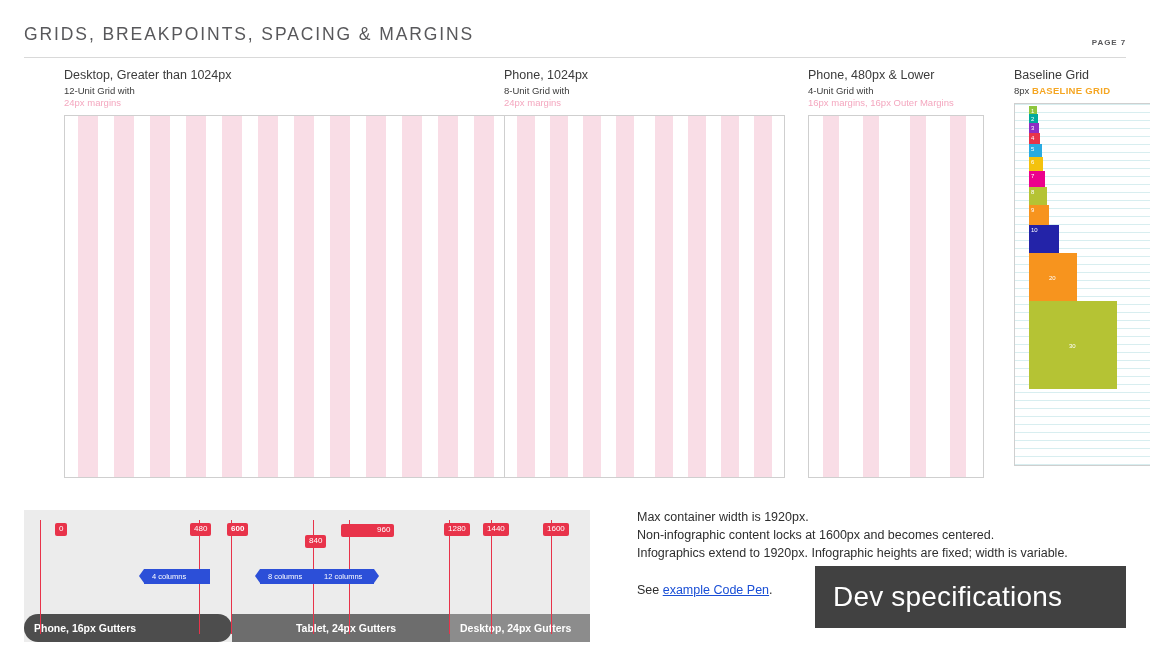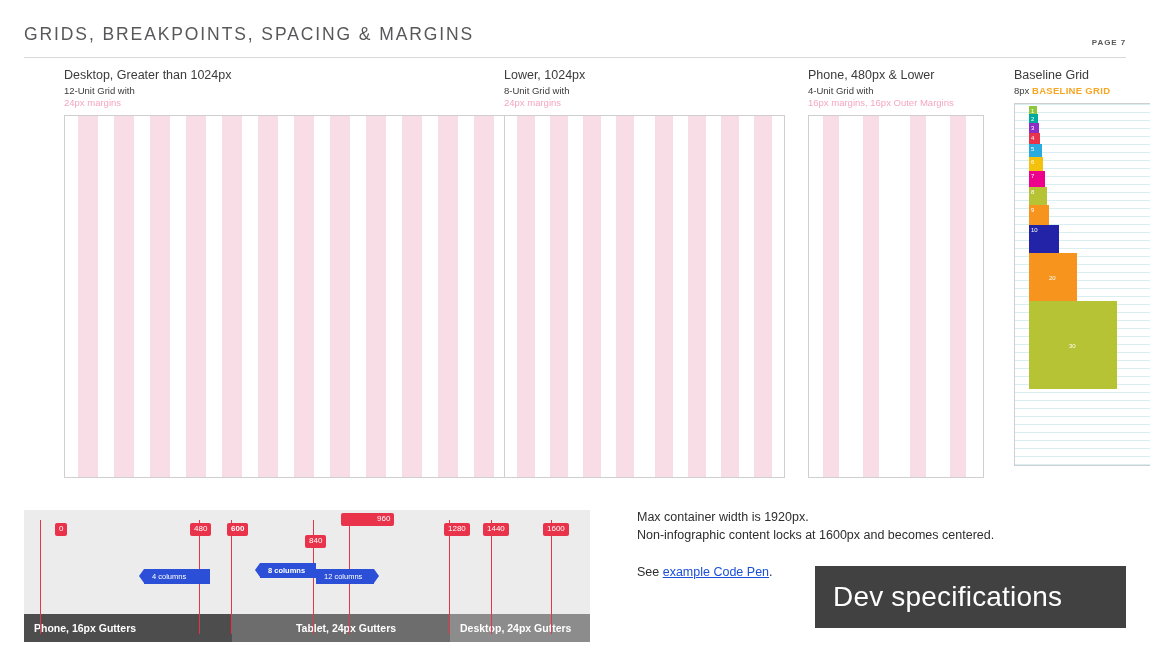--- a/index.html
+++ b/index.html
@@ -226,21 +226,21 @@
     <div class="col-stripe" style="left:229px; width:20px;"></div>
     <div class="col-stripe" style="left:265px; width:20px;"></div>
     <div class="col-stripe" style="left:301px; width:20px;"></div>
     <div class="col-stripe" style="left:337px; width:20px;"></div>
     <div class="col-stripe" style="left:373px; width:20px;"></div>
     <div class="col-stripe" style="left:409px; width:20px;"></div>
   </div>
 </div>
 
 <div class="grid-block" style="left:504px; top:68px; width:281px;">
-  <div class="block-title">Lower, 1024px</div>
+  <div class="block-title">Phone, 1024px</div>
   <div class="block-sub">8-Unit Grid with</div>
   <div class="block-sub pink">24px margins</div>
   <div class="grid-frame" style="margin-top:6px; width:279px; height:361px;">
     <div class="col-stripe" style="left:12px;  width:18px;"></div>
     <div class="col-stripe" style="left:45px;  width:18px;"></div>
     <div class="col-stripe" style="left:78px;  width:18px;"></div>
     <div class="col-stripe" style="left:111px; width:18px;"></div>
     <div class="col-stripe" style="left:150px; width:18px;"></div>
     <div class="col-stripe" style="left:183px; width:18px;"></div>
     <div class="col-stripe" style="left:216px; width:18px;"></div>
@@ -301,21 +301,21 @@
       </div>
     <div class="bl-box" style="left:14px; top:197px; width:88px; height:88px; background:#b5c334;">
         <span style="left:40px; top:42px;">30</span>
       </div>
   </div>
 </div>
 
 <div class="bp-wrap">
   <div class="bp-bg"></div>
 
-  <div class="bp-band" style="left:0px; width:208px; background:#4d4d4d;">
+  <div class="bp-band" style="left:0px; width:208px; background:#4d4d4d;border-radius:14px;">
     <span>Phone, 16px Gutters</span>
   </div>
   <div class="bp-band" style="left:208px; width:218px; background:#6d6d6d;justify-content:center;">
     <span>Tablet, 24px Gutters</span>
   </div>
   <div class="bp-band" style="left:426px; width:140px; background:#8c8c8c;">
     <span>Desktop, 24px Gutters</span>
   </div>
 
   <div class="bp-line" style="left:16px;  height:114px;"></div>
@@ -324,31 +324,32 @@
   <div class="bp-line" style="left:289px; height:114px;"></div>
   <div class="bp-line" style="left:325px; height:114px;"></div>
   <div class="bp-line" style="left:425px; height:114px;"></div>
   <div class="bp-line" style="left:467px; height:114px;"></div>
   <div class="bp-line" style="left:527px; height:114px;"></div>
 
   <div class="bp-tag" style="left:31px;  top:13px;">0</div>
   <div class="bp-tag" style="left:166px; top:13px;">480</div>
   <div class="bp-tag" style="left:203px; top:13px;font-weight:bold;">600</div>
   <div class="bp-tag" style="left:281px; top:25px;">840</div>
-  <div class="bp-tag" style="left:317px; top:3px;padding-left:36px;">960</div>
+  <div class="bp-tag" style="left:317px; top:14px;padding-left:36px;">960</div>
   <div class="bp-tag" style="left:420px; top:13px;">1280</div>
   <div class="bp-tag" style="left:459px; top:13px;">1440</div>
   <div class="bp-tag" style="left:519px; top:13px;">1600</div>
 
   <div class="bp-pill arrow-left" style="left:120px; top:59px; width:66px;">4 columns</div>
-  <div class="bp-pill arrow-left" style="left:236px; top:53px; width:56px;font-weight:bold;">8 columns</div>
+  <div class="bp-pill arrow-left" style="left:236px; top:59px; width:56px;">8 columns</div>
   <div class="bp-pill arrow-right" style="left:292px; top:59px; width:58px;">12 columns</div>
 </div>
 
 <div class="notes">
   <p>Max container width is 1920px.</p>
   <p>Non-infographic content locks at 1600px and becomes centered.</p>
+  <p>Infographics extend to 1920px. Infographic heights are fixed; width is variable.</p>
   <p class="see-line"><span>See </span><a href="#">example Code Pen</a><span>.</span></p>
 </div>
 
 <div class="dev-spec">
   <span>Dev specifications</span>
 </div>
 
 </body></html>

